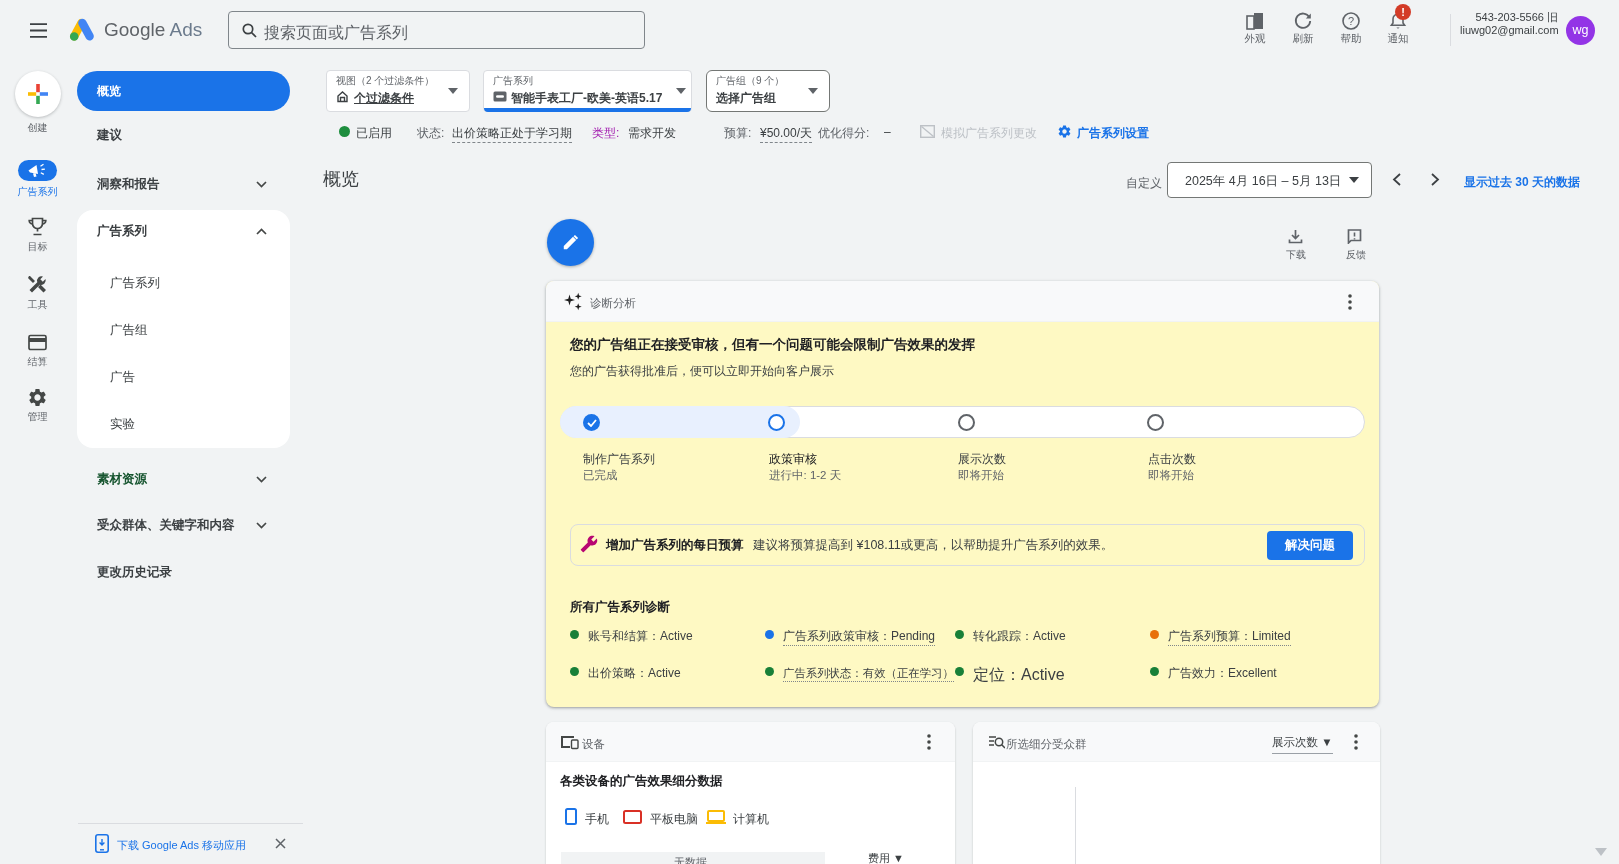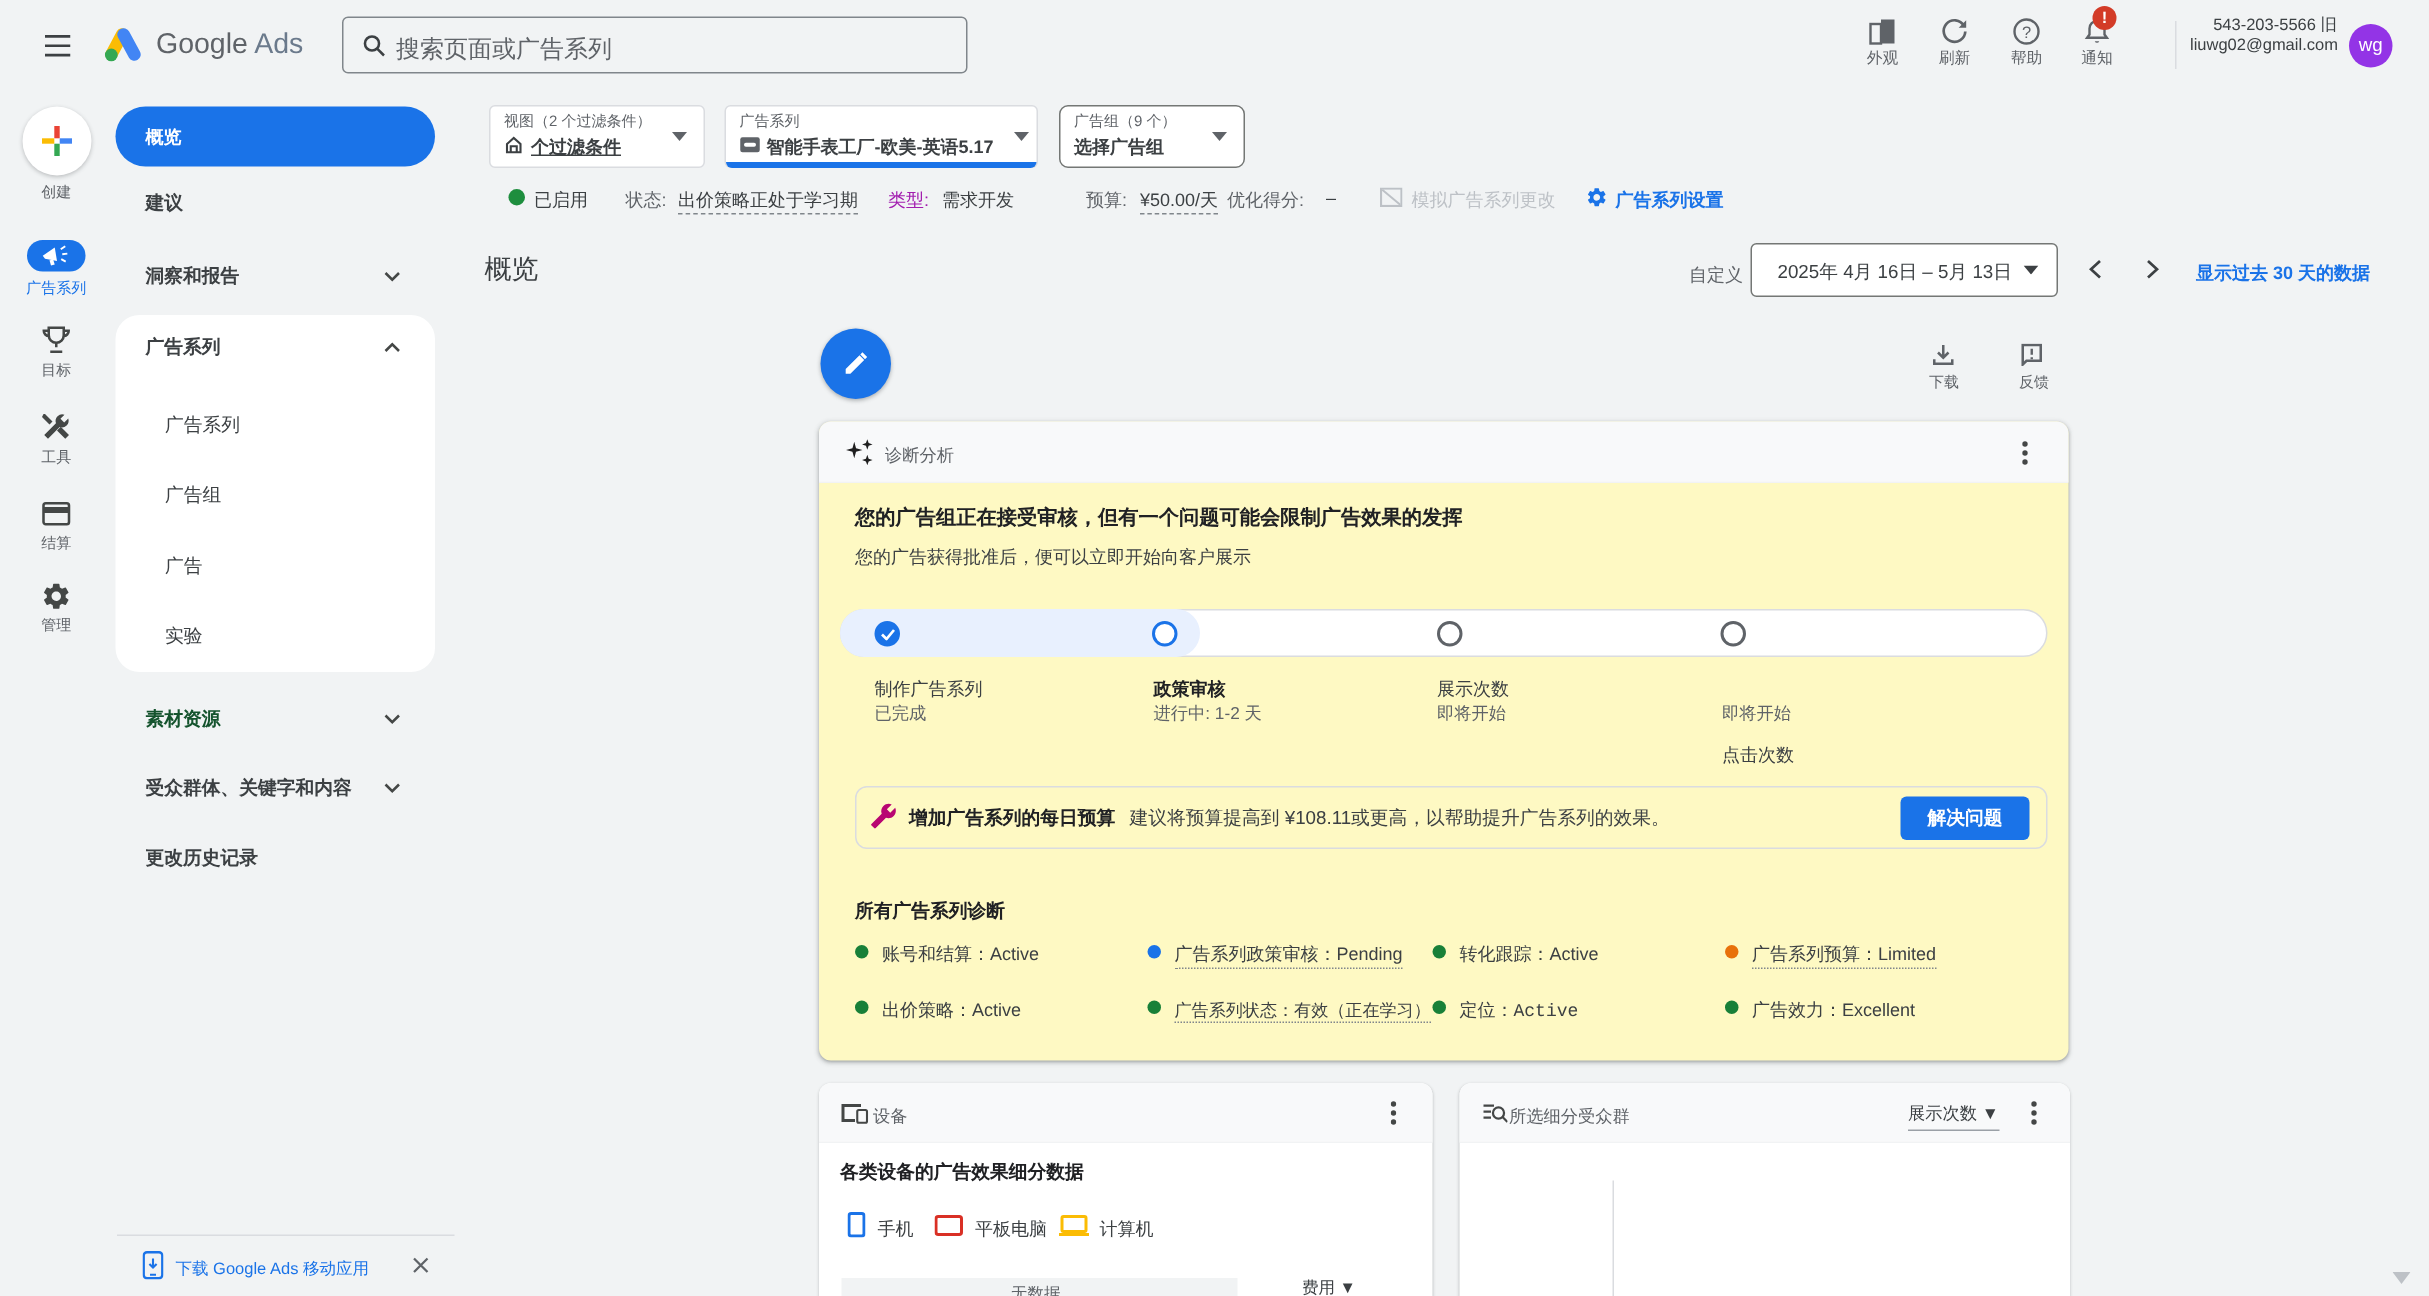--- a/index.html
+++ b/index.html
@@ -255,25 +255,25 @@
   <div class="abs" style="left:37px;top:133px;width:17px;height:17px;border-radius:50%;background:#1a73e8;"></div>
   <svg class="abs" style="left:41px;top:138px;" width="10" height="8" viewBox="0 0 10 8">
       <path d="M1 4l3 3 5-6" fill="none" stroke="#fff" stroke-width="1.8"></path>
     </svg>
   <div class="abs" style="left:222px;top:133px;width:17px;height:17px;border-radius:50%;background:#fff;border:2.5px solid #1a73e8;"></div>
   <div class="abs" style="left:412px;top:133px;width:17px;height:17px;border-radius:50%;background:#fff;border:2px solid #5f6368;"></div>
   <div class="abs" style="left:601px;top:133px;width:17px;height:17px;border-radius:50%;background:#fff;border:2px solid #5f6368;"></div>
 
   <div class="abs" style="left:37px;top:170px;font-size:12px;color:#3c4043;">制作广告系列</div>
   <div class="abs" style="left:37px;top:187px;font-size:11.5px;color:#5f6368;">已完成</div>
-  <div class="abs" style="left:223px;top:170px;font-size:12px;font-weight:bold;color:#202124;">政策审核</div>
+  <div class="abs" style="left:223px;top:170px;font-size:12px;font-weight:normal;color:#202124;">政策审核</div>
   <div class="abs" style="left:223px;top:187px;font-size:11.5px;color:#5f6368;">进行中: 1-2 天</div>
   <div class="abs" style="left:412px;top:170px;font-size:12px;color:#3c4043;">展示次数</div>
   <div class="abs" style="left:412px;top:187px;font-size:11.5px;color:#5f6368;">即将开始</div>
-  <div class="abs" style="left:602px;top:170px;font-size:12px;color:#3c4043;margin-top:44px;">点击次数</div>
+  <div class="abs" style="left:602px;top:170px;font-size:12px;color:#3c4043;">点击次数</div>
   <div class="abs" style="left:602px;top:187px;font-size:11.5px;color:#5f6368;">即将开始</div>
 
   <div class="abs" style="left:24px;top:243px;width:795px;height:42px;border:1px solid #dadce0;border-radius:8px;"></div>
   <svg class="abs" style="left:34px;top:254px;" width="18" height="18" viewBox="0 0 24 24">
     <path transform="scale(-1,1) translate(-24,0)" d="M22.7 19l-9.1-9.1c.9-2.3.4-5-1.5-6.9-2-2-5-2.4-7.4-1.3L9 6 6 9 1.6 4.7C.5 7.1.9 10.1 2.9 12.1c1.9 1.9 4.6 2.4 6.9 1.5l9.1 9.1c.4.4 1 .4 1.4 0l2.3-2.3c.5-.4.5-1.1.1-1.4z" fill="#b80672"></path>
   </svg>
   <div class="abs" style="left:60px;top:256px;font-size:12.5px;font-weight:bold;color:#202124;">增加广告系列的每日预算</div>
   <div class="abs" style="left:207px;top:256px;font-size:12.5px;color:#3c4043;">建议将预算提高到 ¥108.11或更高，以帮助提升广告系列的效果。</div>
   <div class="abs" style="left:721px;top:250px;width:86px;height:29px;background:#1a73e8;border-radius:4px;color:#fff;font-size:12.5px;font-weight:bold;text-align:center;line-height:29px;">解决问题</div>
 
@@ -286,21 +286,21 @@
   <div class="abs" style="left:409px;top:349px;width:9px;height:9px;border-radius:50%;background:#188038;"></div>
   <div class="abs" style="left:427px;top:347px;font-size:12px;color:#3c4043;">转化跟踪：Active</div>
   <div class="abs" style="left:604px;top:349px;width:9px;height:9px;border-radius:50%;background:#e8710a;"></div>
   <div class="abs" style="left:622px;top:347px;font-size:12px;color:#3c4043;border-bottom:1px dotted #80868b;">广告系列预算：Limited</div>
 
   <div class="abs" style="left:24px;top:386px;width:9px;height:9px;border-radius:50%;background:#188038;"></div>
   <div class="abs" style="left:42px;top:384px;font-size:12px;color:#3c4043;">出价策略：Active</div>
   <div class="abs" style="left:219px;top:386px;width:9px;height:9px;border-radius:50%;background:#188038;"></div>
   <div class="abs" style="left:237px;top:385px;font-size:11.4px;color:#3c4043;border-bottom:1px dotted #80868b;">广告系列状态：有效（正在学习）</div>
   <div class="abs" style="left:409px;top:386px;width:9px;height:9px;border-radius:50%;background:#188038;"></div>
-  <div class="abs" style="left:427px;top:384px;font-size:12px;color:#3c4043;font-family:Liberation Mono, monospace;">定位：Active</div>
+  <div class="abs" style="left:427px;top:384px;font-size:16px;color:#3c4043;">定位：Active</div>
   <div class="abs" style="left:604px;top:386px;width:9px;height:9px;border-radius:50%;background:#188038;"></div>
   <div class="abs" style="left:622px;top:384px;font-size:12px;color:#3c4043;">广告效力：Excellent</div>
 </div>
 
 <div class="abs" id="card-dev" style="left:546px;top:722px;width:409px;height:142px;background:#fff;border-radius:8px 8px 0 0;box-shadow:0 1px 2px rgba(60,64,67,.3);">
   <div class="abs" style="left:0;top:0;width:409px;height:40px;background:#f8f9fa;border-radius:8px 8px 0 0;border-bottom:1px solid #f1f3f4;"></div>
   <svg class="abs" style="left:14px;top:12px;" width="19" height="16" viewBox="0 0 19 16">
     <path d="M1 2h13v2H3v8h7v2H1z" fill="#444746"></path>
     <rect x="11.5" y="6" width="6.5" height="8.5" rx="1" fill="none" stroke="#444746" stroke-width="1.4"></rect>
   </svg>

